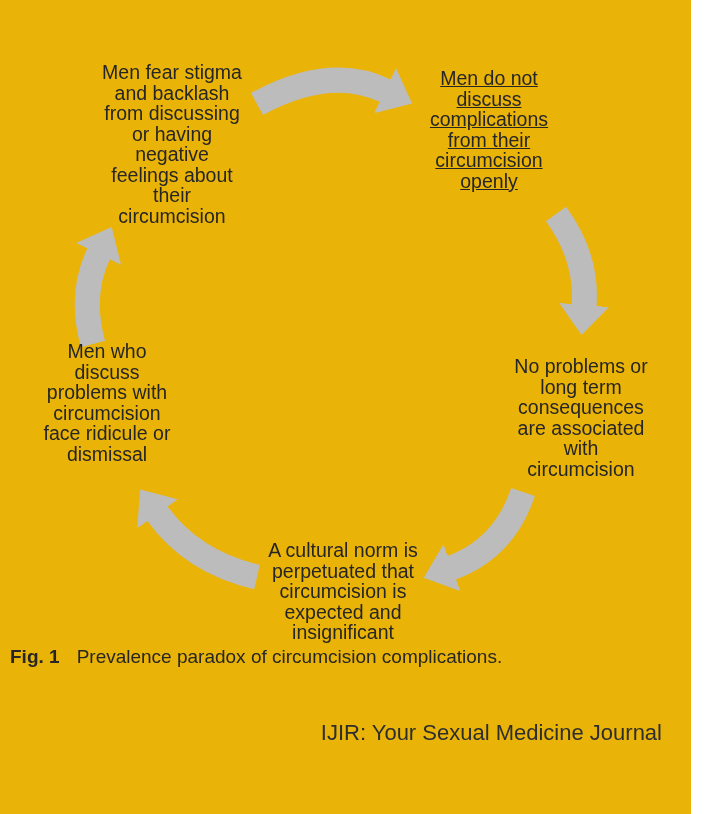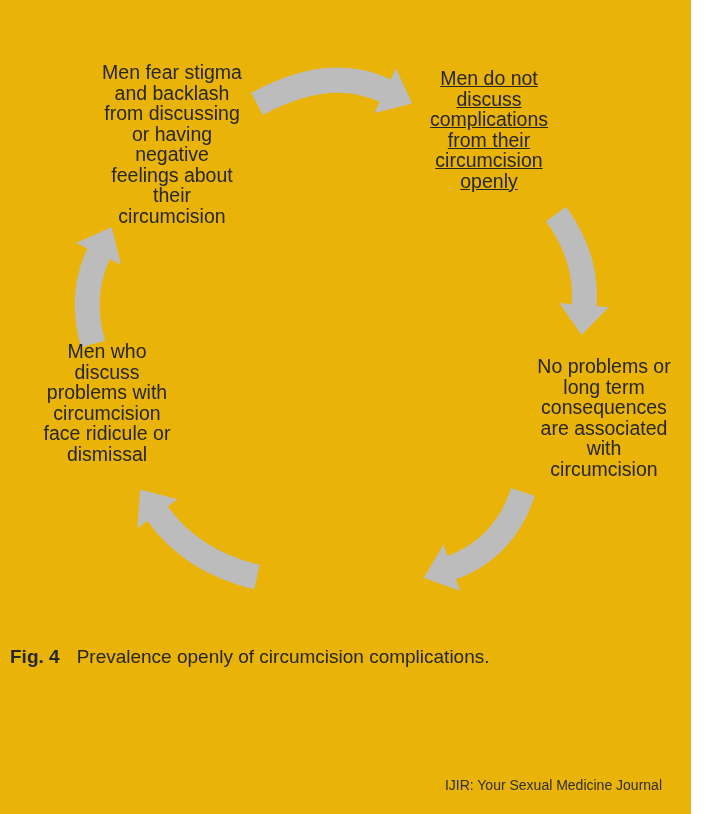--- a/index.html
+++ b/index.html
@@ -20,40 +20,40 @@
     position: absolute;
     transform: translateX(-50%);
     text-align: center;
     font-size: 19.5px;
     line-height: 20.5px;
     color: #262626;
     white-space: nowrap;
   }
   .node-fear-stigma   { left: 172px; top: 62px;  }
   .node-not-discuss   { left: 489px; top: 68px; text-decoration: underline;  }
-  .node-no-problems   { left: 581px; top: 356px; margin-left: 23px; }
+  .node-no-problems   { left: 581px; top: 356px; }
   .node-cultural-norm { left: 343px; top: 540px; }
   .node-ridicule      { left: 107px; top: 341px; }
   .caption {
     position: absolute;
     left: 10px;
     top: 646px;
     font-size: 19px;
     color: #262626;
     white-space: nowrap;
   }
   .caption-label {
     font-weight: bold;
     margin-right: 17px;
   }
   .journal-footer {
     position: absolute;
     right: 29px;
-    top: 777px;
-    font-size: 14px;
+    top: 720px;
+    font-size: 22px;
     color: #2e2e2e;
     white-space: nowrap;
   }
 </style>
 </head>
 <body>
 
 <div id="page">
 
   <svg id="cycle-arrows" width="720" height="650" viewBox="0 0 720 650">
@@ -68,22 +68,23 @@
     <path d="M257,577 Q192,562 157,513" fill="none" stroke-width="25" marker-end="url(#arrowhead)" stroke="#bcbcbc"></path>
     <path d="M93,344 Q79,294 99,253" fill="none" stroke-width="25" marker-end="url(#arrowhead)" stroke="#bcbcbc"></path>
   </svg>
 
   <div class="node node-fear-stigma">Men fear stigma<br>and backlash<br>from discussing<br>or having<br>negative<br>feelings about<br>their<br>circumcision</div>
 
   <div class="node node-not-discuss">Men do not<br>discuss<br>complications<br>from their<br>circumcision<br>openly</div>
 
   <div class="node node-no-problems">No problems or<br>long term<br>consequences<br>are associated<br>with<br>circumcision</div>
 
+  <div class="node node-cultural-norm">A cultural norm is<br>perpetuated that<br>circumcision is<br>expected and<br>insignificant</div>
 
   <div class="node node-ridicule">Men who<br>discuss<br>problems with<br>circumcision<br>face ridicule or<br>dismissal</div>
 
   <div class="caption">
-    <span class="caption-label">Fig. 4</span><span>Prevalence openly of circumcision complications.</span>
+    <span class="caption-label">Fig. 1</span><span>Prevalence paradox of circumcision complications.</span>
   </div>
 
   <div class="journal-footer">IJIR: Your Sexual Medicine Journal</div>
 
 </div>
 
 </body></html>

